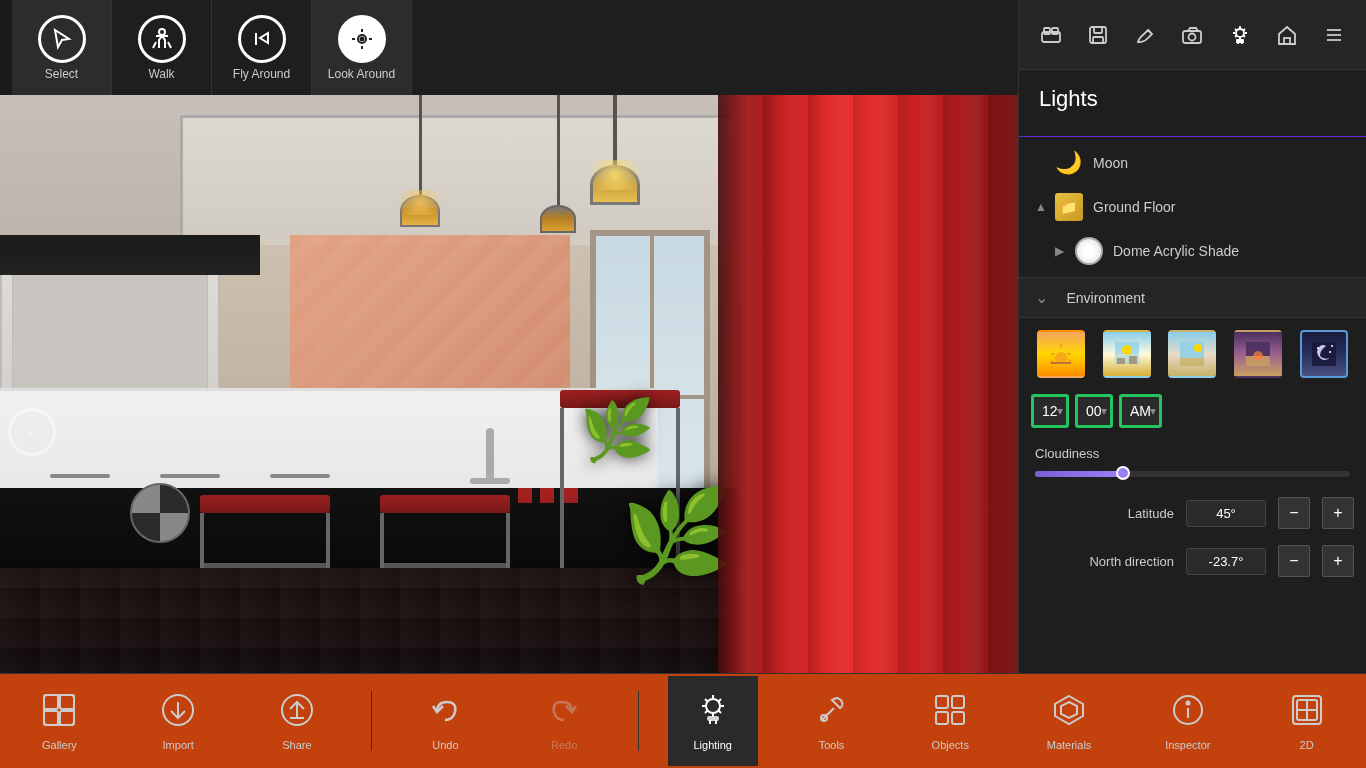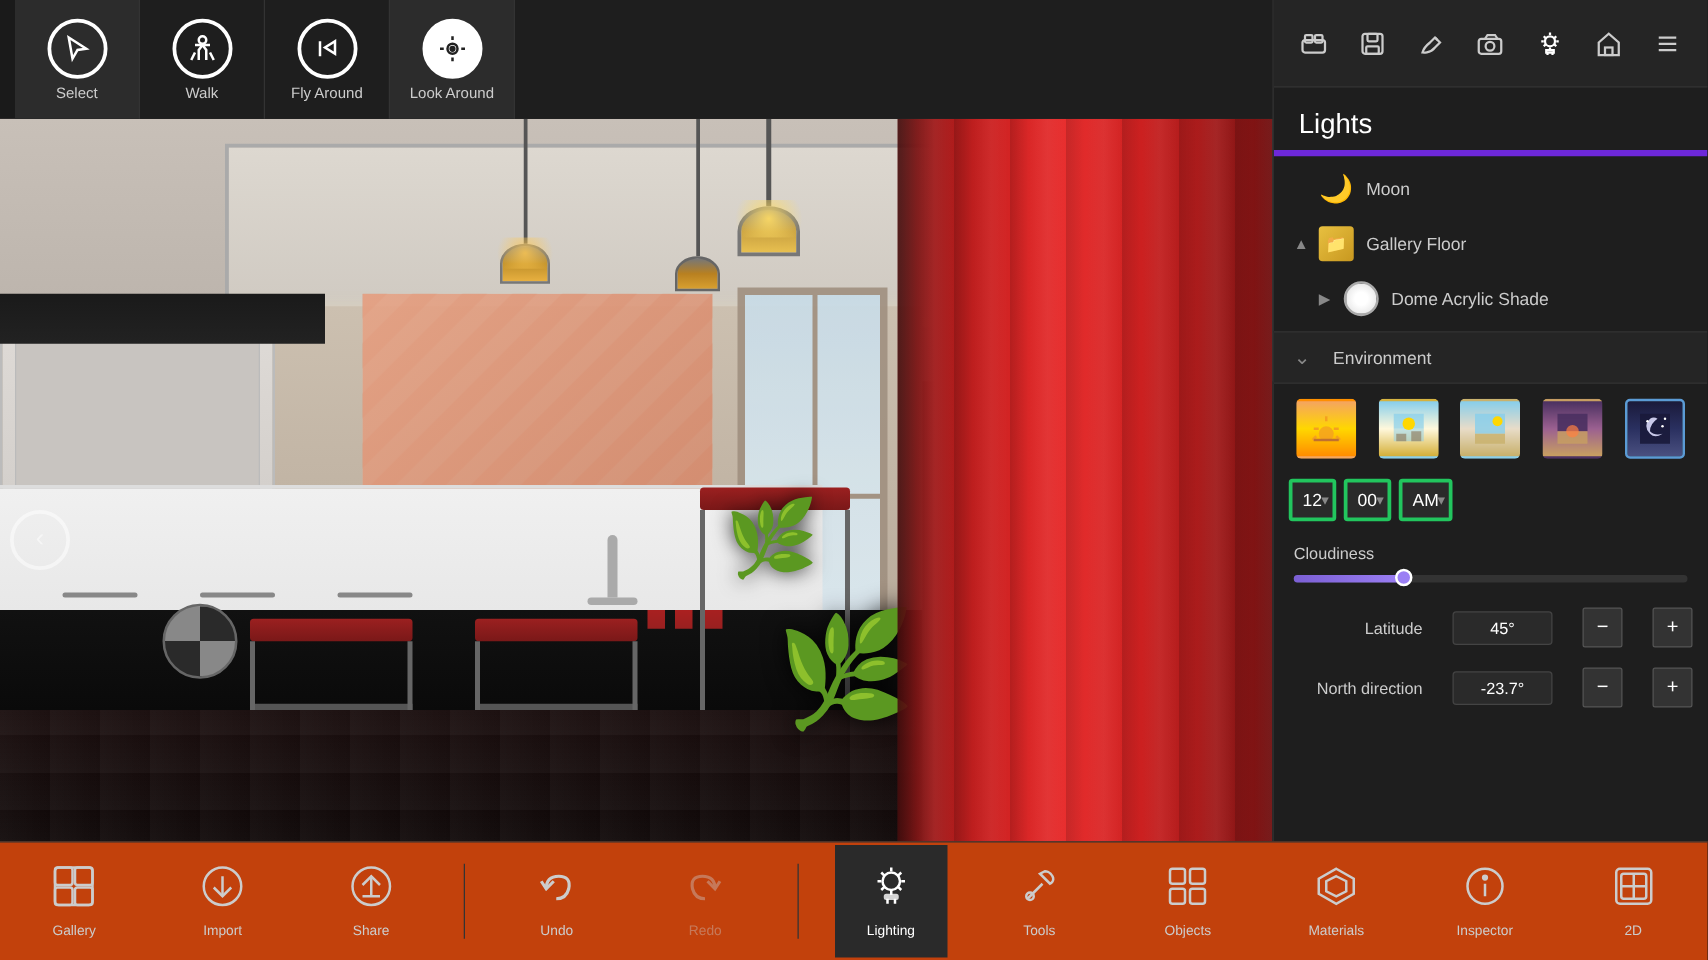--- a/index.html
+++ b/index.html
@@ -60,22 +60,22 @@
       width: 42px; height: 42px; display: flex; align-items: center; justify-content: center;
       cursor: pointer; color: #ccc; font-size: 20px; border-radius: 4px;
     }
     .panel-icon-btn.active { color: #fff; }
 
     
     #panel-content { flex: 1; overflow-y: auto; padding: 0; }
 
     
     .lights-title {
-      padding: 16px 20px 8px; font-size: 22px; color: #fff; font-weight: 300;
-      border-bottom: 5px solid #6d28d9;
+      padding: 16px 20px 24px; font-size: 22px; color: #fff; font-weight: 300;
+      border-bottom: 1px solid #6d28d9;
     }
 
     
     .light-tree { padding: 4px 0; }
     .light-item {
       display: flex; align-items: center; padding: 8px 16px; cursor: pointer;
       color: #ccc; font-size: 14px;
     }
     .light-item .light-icon { width: 28px; height: 28px; margin-right: 10px; display: flex; align-items: center; justify-content: center; font-size: 18px; }
     .light-item .expand-arrow { width: 16px; margin-right: 4px; font-size: 12px; color: #888; }
@@ -148,21 +148,21 @@
       background: linear-gradient(90deg, #7b5fd4, #9b7ff4);
     }
     .cloudiness-thumb {
       position: absolute; top: -5px; width: 14px; height: 14px;
       background: #9b7ff4; border-radius: 50%; cursor: pointer;
       border: 2px solid #fff;
     }
 
     
     .coord-row {
-      display: flex; align-items: center; padding: 8px 12px; gap: 24px;
+      display: flex; align-items: center; padding: 8px 12px; gap: 12px;
     }
     .coord-label { color: #ccc; font-size: 13px; min-width: 100px; text-align: right; flex: 1; }
     .coord-value {
       background: #2a2a2a; border: 1px solid #444; color: #fff; padding: 5px 10px;
       font-size: 13px; border-radius: 3px; width: 80px; text-align: center;
     }
     .coord-btn {
       width: 32px; height: 32px; background: #333; border: 1px solid #555;
       color: #fff; cursor: pointer; display: flex; align-items: center; justify-content: center;
       font-size: 16px; border-radius: 2px;
@@ -421,21 +421,21 @@
 
       <div class="light-item">
         <span class="expand-arrow"></span>
         <span class="light-icon" style="font-size:22px;">🌙</span>
         <span>Moon</span>
       </div>
 
       <div class="light-item">
         <span class="expand-arrow">▲</span>
         <span class="light-img-icon" style="font-size:14px;">📁</span>
-        <span>Gallery Floor</span>
+        <span>Ground Floor</span>
       </div>
 
       <div class="light-item indent1">
         <span class="expand-arrow">▶</span>
         <span class="light-img-white"></span>
         <span>Dome Acrylic Shade</span>
       </div>
     </div>
 
     <div class="env-header">

